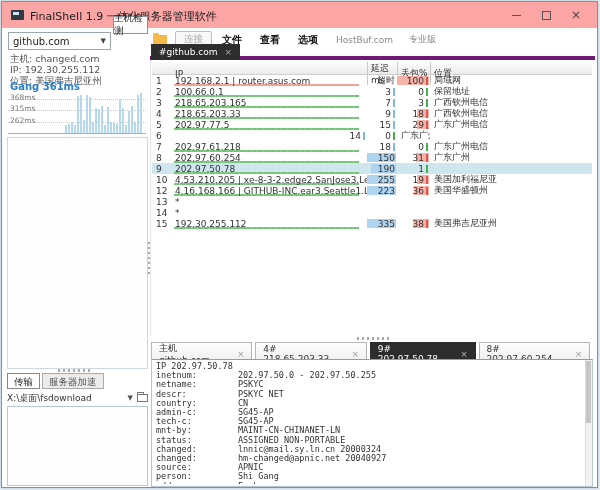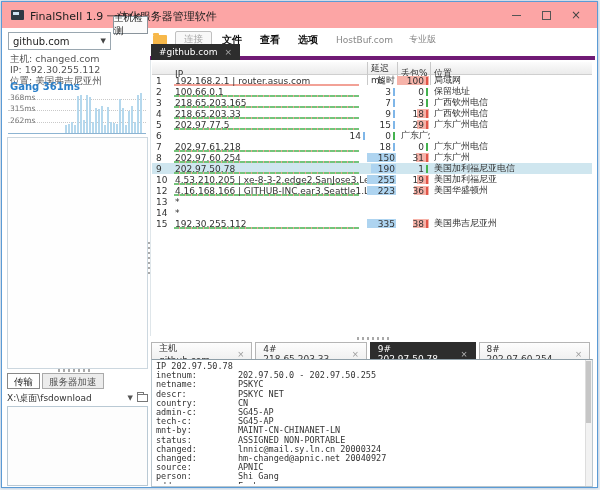--- a/index.html
+++ b/index.html
@@ -356,21 +356,20 @@
           <i class="line green"></i>
         </div>
         <div class="c lat">
           <i class="lbar" style="width: 25px;"></i>
           <span>190</span>
         </div>
         <div class="c loss">
           <span>1</span>
           <i class="tick tgreen"></i>
         </div>
-        <div class="c loc">美国加利福尼亚电信</div>
       </div>
       <div class="trow">
         <div class="c num">10</div>
         <div class="c ip">
           <span>4.53.210.205 | xe-8-3-2.edge2.SanJose3.Level3.net</span>
           <i class="line green"></i>
         </div>
         <div class="c lat">
           <i class="lbar" style="width: 34px;"></i>
           <span>255</span>

